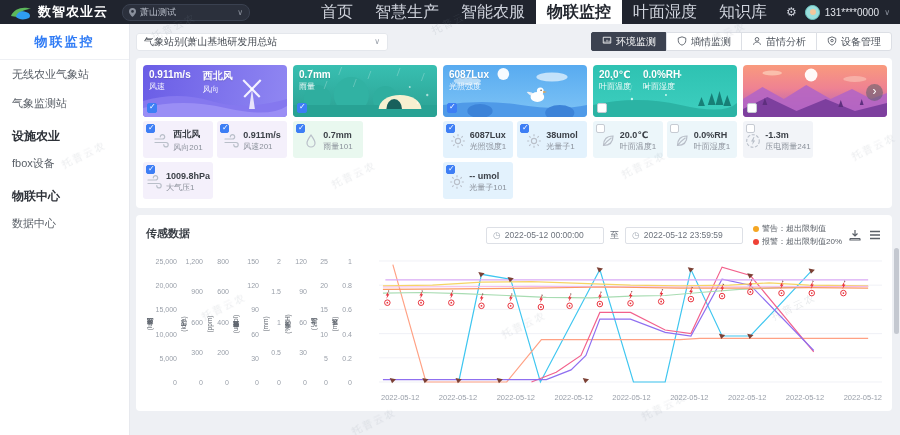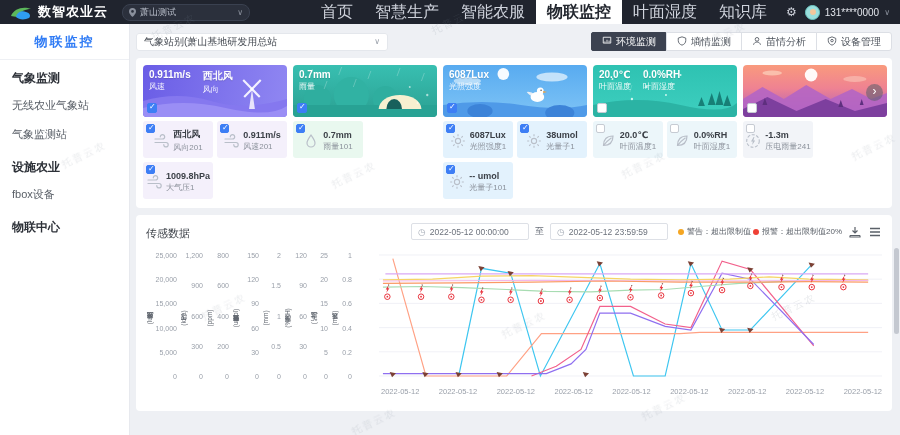--- a/index.html
+++ b/index.html
@@ -67,27 +67,27 @@
   .tile .t-icon svg{width:16px;height:16px;}
   .tile .t-val{font-size:9px;font-weight:bold;color:#3c4148;}
   .tile .t-lab{font-size:8px;color:#8b919b;margin-top:1px;}
   .tint-wind{background:#f4f0fb;} .tint-rain{background:#e9f8ef;} .tint-light{background:#e3f2fd;}
   .tint-leaf{background:#ecf6fa;} .tint-sunset{background:#f2f4f8;}
   .next-btn{position:absolute;right:9px;top:26px;width:17px;height:17px;border-radius:50%;background:rgba(90,95,105,.55);
     color:#fff;font-size:12px;line-height:15px;text-align:center;cursor:pointer;z-index:3;}
   
   .chart-panel{background:#fff;border-radius:4px;margin-top:7px;padding:8px 10px;position:relative;height:196px;}
   .panel-head{display:flex;align-items:flex-start;}
-  .panel-title{font-size:11px;font-weight:normal;color:#3a3f46;padding-top:3px;}
+  .panel-title{font-size:11px;font-weight:bold;color:#3a3f46;padding-top:3px;}
   .head-right{margin-left:auto;display:flex;align-items:center;gap:6px;}
   .date-input{border:1px solid #dde0e6;border-radius:2px;height:17px;display:flex;align-items:center;gap:4px;
     padding:0 6px;font-size:8.5px;color:#6c727c;width:118px;cursor:pointer;}
   .date-input .clock{color:#aab0ba;font-size:9px;}
   .range-sep{font-size:9px;color:#6c727c;}
-  .legend{display:flex;flex-direction:row;gap:2px;margin-left:4px;}
+  .legend{display:flex;flex-direction:column;gap:2px;margin-left:4px;}
   .legend-row{display:flex;align-items:center;gap:3px;font-size:8px;color:#5a6068;}
   .legend-dot{width:6px;height:6px;border-radius:50%;flex-shrink:0;}
   .icon-btn{width:14px;height:14px;color:#5a6068;cursor:pointer;}
   .icon-btn svg{width:14px;height:14px;}
   
   .chart-row{display:flex;margin-top:10px;height:152px;}
   .axes{display:flex;flex-shrink:0;}
   .axis{position:relative;height:133px;}
   .axis-title{position:absolute;left:0;top:50%;transform:translateY(-50%) rotate(180deg);writing-mode:vertical-rl;
     font-size:6.5px;color:#5f656e;white-space:nowrap;}
@@ -131,32 +131,34 @@
     <span class="avatar"></span>
     <span class="user-name">131****0000</span>
     <span class="chev">∨</span>
   </div>
 </div>
 
 <div class="layout">
   <div class="sidebar">
     <div class="sidebar-title">物联监控</div>
     <div>
-        <div class="side-group-heading">气象监测</div>
         <div class="side-item">
           <span>无线农业气象站</span>
         </div>
         <div class="side-item">
           <span>气象监测站</span>
         </div>
         <div class="side-group-heading">设施农业</div>
         <div class="side-item">
           <span>fbox设备</span>
         </div>
         <div class="side-group-heading">物联中心</div>
+        <div class="side-item">
+          <span>数据中心</span>
+        </div>
       </div>
   </div>
 
   <div class="main">
     <div class="toolbar">
       <div class="station-select">
         <span>气象站别(萧山基地研发用总站</span>
         <span class="chev">∨</span>
       </div>
       <div class="tab-group">

